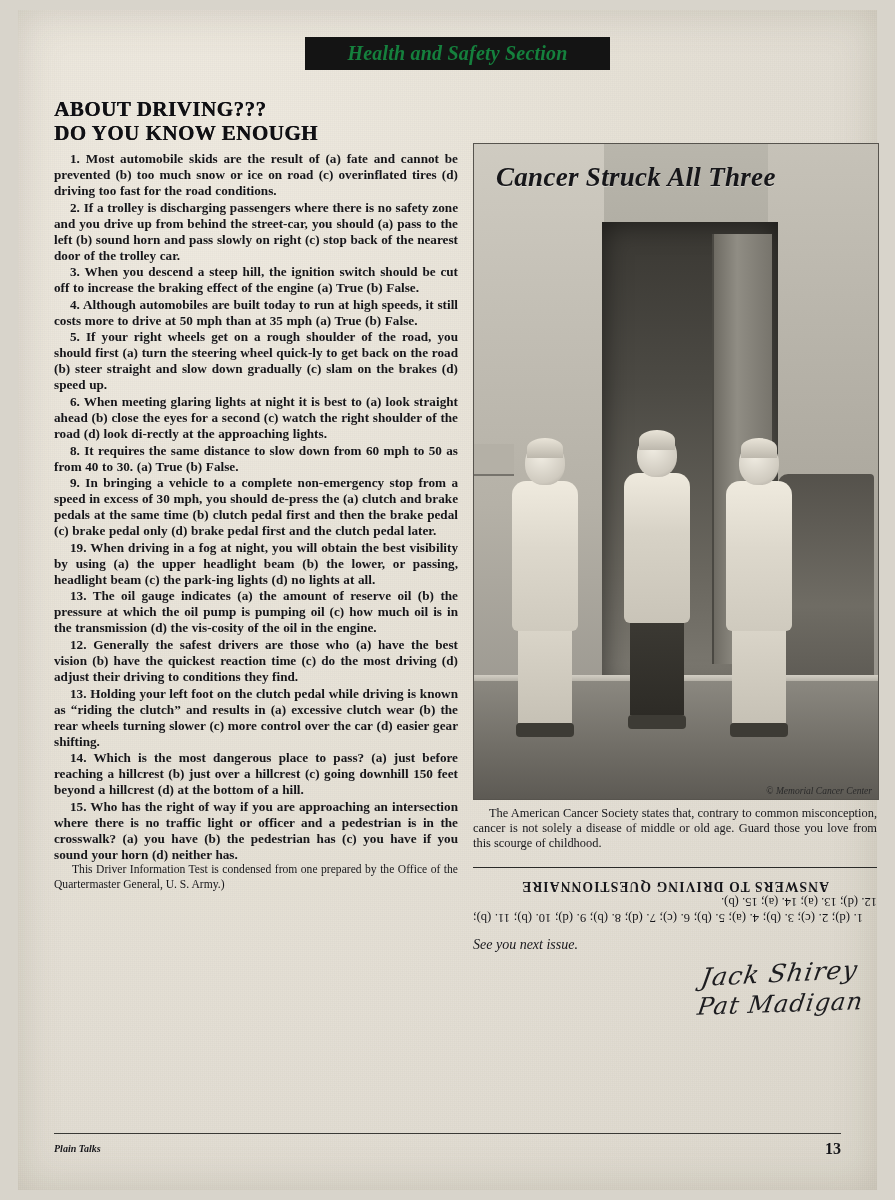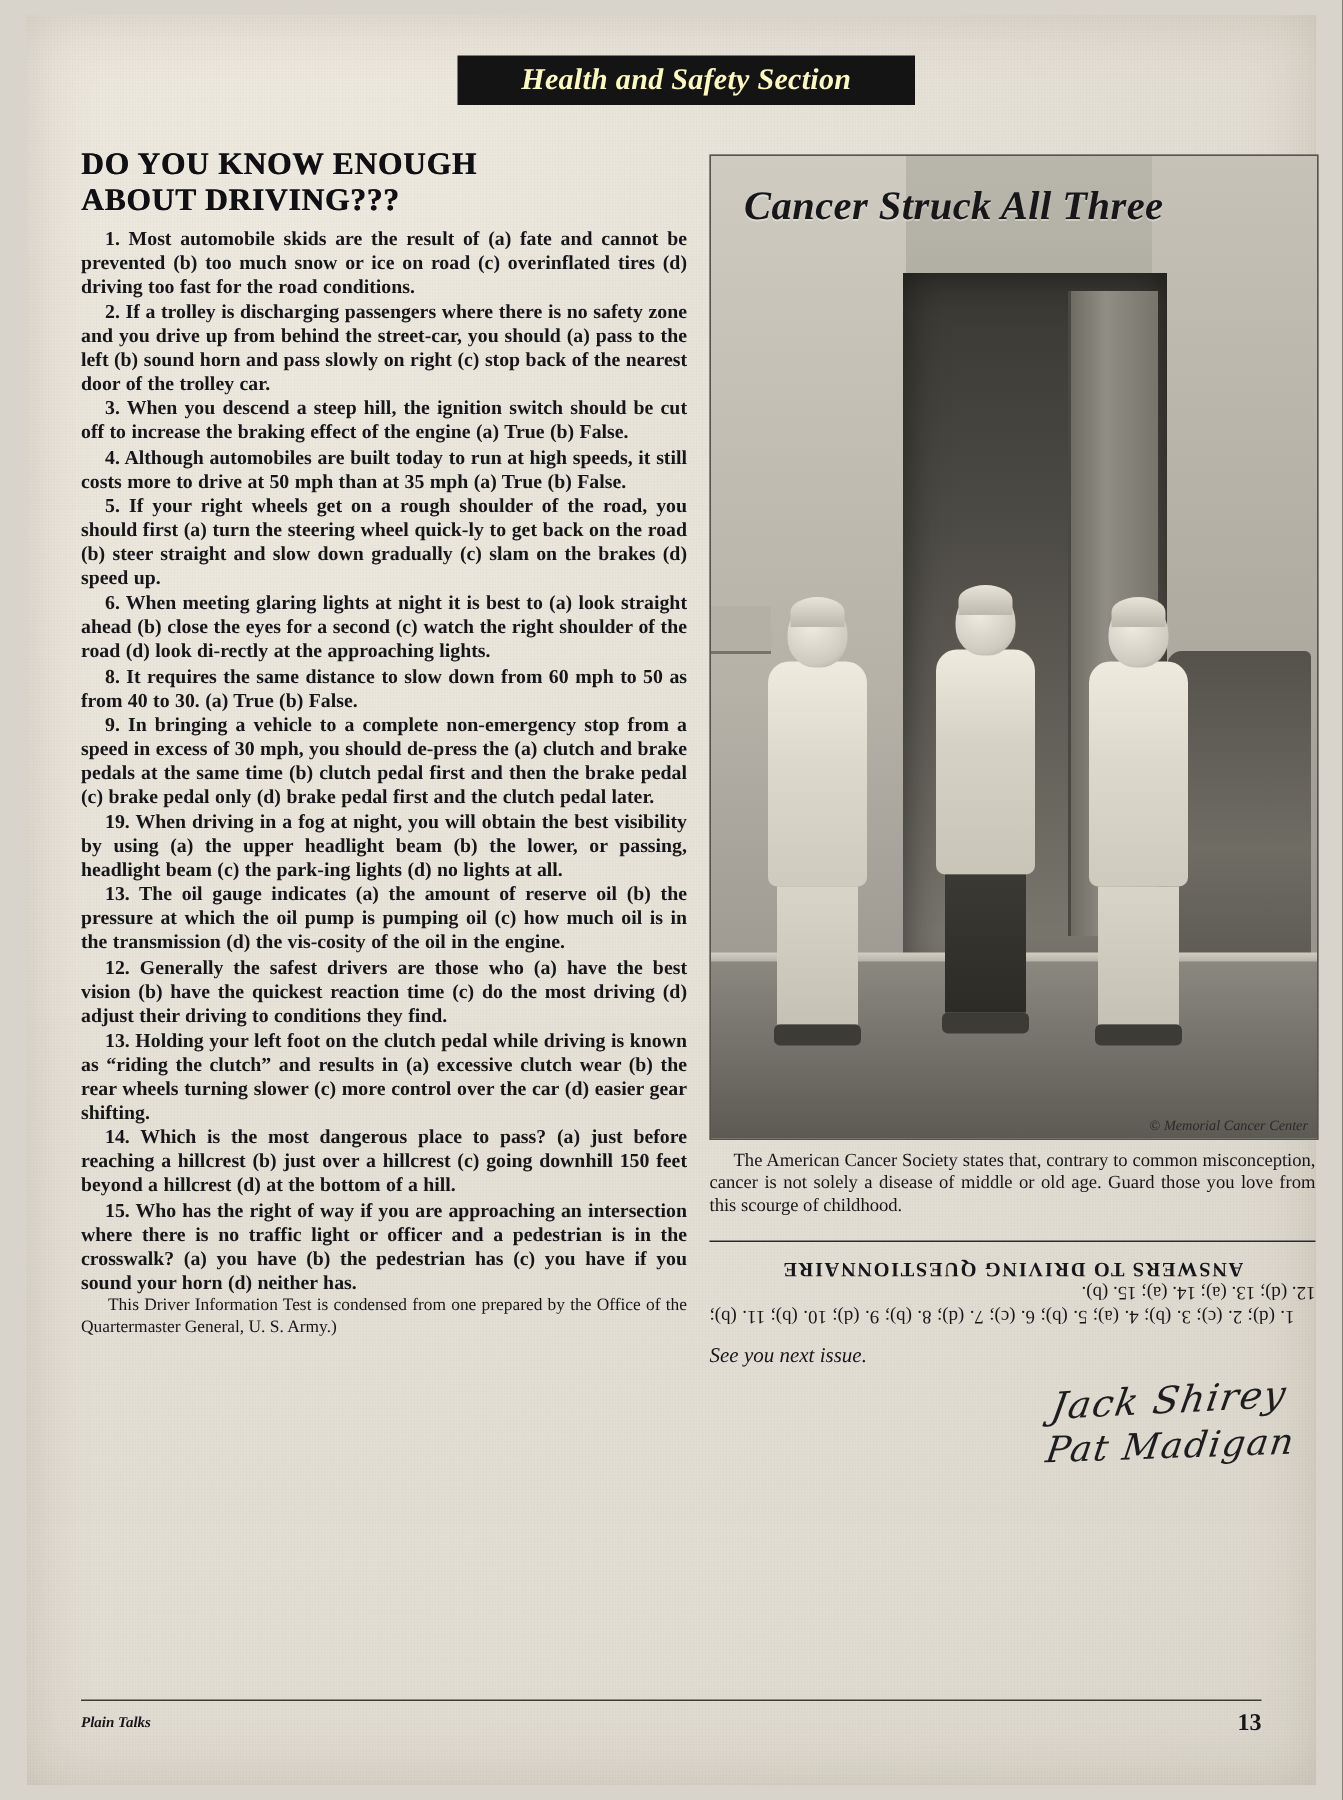--- a/index.html
+++ b/index.html
@@ -42,21 +42,21 @@
     left: 287px;
     top: 27px;
     width: 305px;
     height: 33px;
     background: #141414;
     display: flex;
     align-items: center;
     justify-content: center;
   }
   .banner-text {
-    color: #fef9c3;
+    color: #15803d;
     font-family: "Liberation Serif", serif;
     font-style: italic;
     font-weight: bold;
     font-size: 20px;
     letter-spacing: 0.2px;
   }
 
   
   .left-col {
     position: absolute;
@@ -101,20 +101,21 @@
     top: 93px;
     width: 404px;
   }
   .photo-frame {
     position: relative;
     width: 404px;
     height: 655px;
     background: #8e8e8a;
     overflow: hidden;
     border: 1px solid #57544e;
+    margin-top: 40px;
   }
   
   .room {
     position: absolute;
     inset: 0;
     background: linear-gradient(180deg, #b9b6ac 0%, #a7a49a 30%, #9a978e 62%, #8e8b83 100%);
   }
   .wall-left {
     position: absolute; left: 0; top: 0; width: 130px; height: 100%;
     background: linear-gradient(180deg, #cfcbc1 0%, #b5b1a7 55%, #8f8c85 100%);
@@ -301,22 +302,22 @@
 <div class="page">
   <div class="paper">
     <div class="grain"></div>
 
     <div class="banner">
       <div class="banner-text">Health and Safety Section</div>
     </div>
 
     <div class="left-col">
       <h1 class="quiz-title">
+        <span>ABOUT DRIVING???</span>
         <span>DO YOU KNOW ENOUGH</span>
-        <span>ABOUT DRIVING???</span>
       </h1>
       <p class="q">1. Most automobile skids are the result of (a) fate and cannot be prevented (b) too much snow or ice on road (c) overinflated tires (d) driving too fast for the road conditions.</p>
       <p class="q">2. If a trolley is discharging passengers where there is no safety zone and you drive up from behind the street-car, you should (a) pass to the left (b) sound horn and pass slowly on right (c) stop back of the nearest door of the trolley car.</p>
       <p class="q">3. When you descend a steep hill, the ignition switch should be cut off to increase the braking effect of the engine (a) True (b) False.</p>
       <p class="q">4. Although automobiles are built today to run at high speeds, it still costs more to drive at 50 mph than at 35 mph (a) True (b) False.</p>
       <p class="q">5. If your right wheels get on a rough shoulder of the road, you should first (a) turn the steering wheel quick-ly to get back on the road (b) steer straight and slow down gradually (c) slam on the brakes (d) speed up.</p>
       <p class="q">6. When meeting glaring lights at night it is best to (a) look straight ahead (b) close the eyes for a second (c) watch the right shoulder of the road (d) look di-rectly at the approaching lights.</p>
       <p class="q">8. It requires the same distance to slow down from 60 mph to 50 as from 40 to 30. (a) True  (b) False.</p>
       <p class="q">9. In bringing a vehicle to a complete non-emergency stop from a speed in excess of 30 mph, you should de-press the (a) clutch and brake pedals at the same time (b) clutch pedal first and then the brake pedal (c) brake pedal only (d) brake pedal first and the clutch pedal later.</p>
       <p class="q">19. When driving in a fog at night, you will obtain the best visibility by using (a) the upper headlight beam (b) the lower, or passing, headlight beam (c) the park-ing lights (d) no lights at all.</p>

